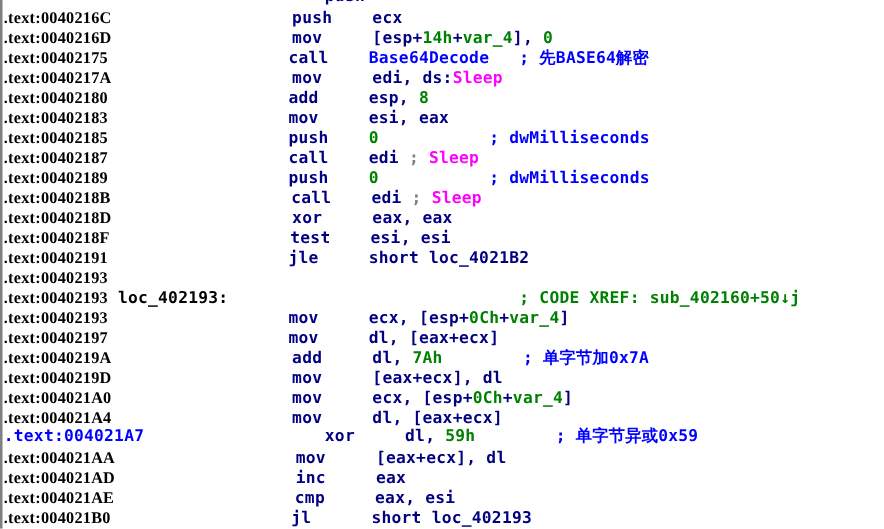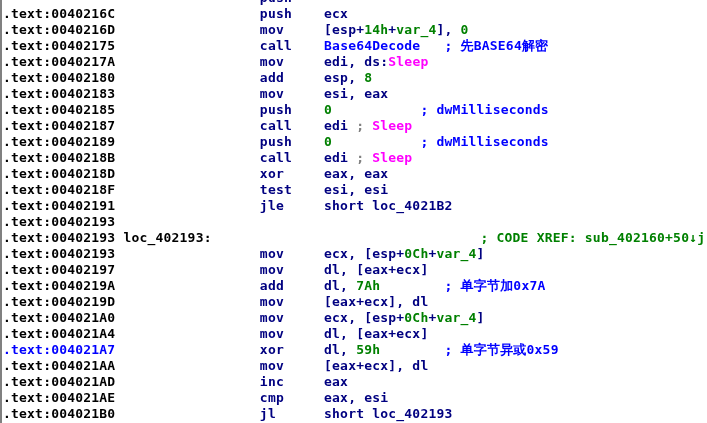--- a/index.html
+++ b/index.html
@@ -30,28 +30,28 @@
     top: -10px;
     padding-left: 3px;
     font-family: "DejaVu Sans Mono", "Liberation Mono", monospace;
     font-size: 13px;
     font-weight: bold;
     letter-spacing: 0.2px;
     line-height: 16px;
     white-space: pre;
   }
   .asm-line { height: 16px; white-space: pre; }
-  .c-addr  { color: var(--c-addr,  #000000); }
+  .c-addr  { color: var(--c-addr,  #000000); font-family: Liberation Serif, serif; }
   .c-cur   { color: var(--c-cur,   #0000ff); text-align: center; }
   .c-code  { color: var(--c-code,  #000080); text-align: right; }
   .c-num   { color: var(--c-num,   #008000); }
   .c-name  { color: var(--c-name,  #0000ff); }
   .c-imp   { color: var(--c-imp,   #ff00ff); margin-top: 19px; }
   .c-com   { color: var(--c-com,   #0000ff); margin-top: 20px; }
-  .c-xref  { color: var(--c-xref,  #008000); margin-left: 36px; }
+  .c-xref  { color: var(--c-xref,  #008000); }
   .c-gray  { color: var(--c-gray,  #808080); }
   .c-lbl   { color: var(--c-lbl,   #000000); }
 </style>
 </head>
 <body>
 
 <div class="pane">
   <div class="left-border"></div>
   <div class="lines" id="lines"><div class="asm-line"><span class="c-code">                                push</span></div><div class="asm-line"><span class="c-addr">.text:0040216C</span><span class="c-code">                  push    ecx</span></div><div class="asm-line"><span class="c-addr">.text:0040216D</span><span class="c-code">                  mov     [esp+</span><span class="c-num">14h</span><span class="c-code">+</span><span class="c-num">var_4</span><span class="c-code">], </span><span class="c-num">0</span></div><div class="asm-line"><span class="c-addr">.text:00402175</span><span class="c-code">                  call    </span><span class="c-name">Base64Decode</span><span class="c-code">   </span><span class="c-com">; 先BASE64解密</span></div><div class="asm-line"><span class="c-addr">.text:0040217A</span><span class="c-code">                  mov     edi, ds:</span><span class="c-imp">Sleep</span></div><div class="asm-line"><span class="c-addr">.text:00402180</span><span class="c-code">                  add     esp, </span><span class="c-num">8</span></div><div class="asm-line"><span class="c-addr">.text:00402183</span><span class="c-code">                  mov     esi, eax</span></div><div class="asm-line"><span class="c-addr">.text:00402185</span><span class="c-code">                  push    </span><span class="c-num">0</span><span class="c-code">           </span><span class="c-com">; dwMilliseconds</span></div><div class="asm-line"><span class="c-addr">.text:00402187</span><span class="c-code">                  call    edi </span><span class="c-gray">; </span><span class="c-imp">Sleep</span></div><div class="asm-line"><span class="c-addr">.text:00402189</span><span class="c-code">                  push    </span><span class="c-num">0</span><span class="c-code">           </span><span class="c-com">; dwMilliseconds</span></div><div class="asm-line"><span class="c-addr">.text:0040218B</span><span class="c-code">                  call    edi </span><span class="c-gray">; </span><span class="c-imp">Sleep</span></div><div class="asm-line"><span class="c-addr">.text:0040218D</span><span class="c-code">                  xor     eax, eax</span></div><div class="asm-line"><span class="c-addr">.text:0040218F</span><span class="c-code">                  test    esi, esi</span></div><div class="asm-line"><span class="c-addr">.text:00402191</span><span class="c-code">                  jle     short loc_4021B2</span></div><div class="asm-line"><span class="c-addr">.text:00402193</span></div><div class="asm-line"><span class="c-addr">.text:00402193</span><span class="c-code"> </span><span class="c-lbl">loc_402193:</span><span class="c-code">                             </span><span class="c-xref">; CODE XREF: sub_402160+50↓j</span></div><div class="asm-line"><span class="c-addr">.text:00402193</span><span class="c-code">                  mov     ecx, [esp+</span><span class="c-num">0Ch</span><span class="c-code">+</span><span class="c-num">var_4</span><span class="c-code">]</span></div><div class="asm-line"><span class="c-addr">.text:00402197</span><span class="c-code">                  mov     dl, [eax+ecx]</span></div><div class="asm-line"><span class="c-addr">.text:0040219A</span><span class="c-code">                  add     dl, </span><span class="c-num">7Ah</span><span class="c-code">        </span><span class="c-com">; 单字节加0x7A</span></div><div class="asm-line"><span class="c-addr">.text:0040219D</span><span class="c-code">                  mov     [eax+ecx], dl</span></div><div class="asm-line"><span class="c-addr">.text:004021A0</span><span class="c-code">                  mov     ecx, [esp+</span><span class="c-num">0Ch</span><span class="c-code">+</span><span class="c-num">var_4</span><span class="c-code">]</span></div><div class="asm-line"><span class="c-addr">.text:004021A4</span><span class="c-code">                  mov     dl, [eax+ecx]</span></div><div class="asm-line"><span class="c-cur">.text:004021A7</span><span class="c-code">                  xor     dl, </span><span class="c-num">59h</span><span class="c-code">        </span><span class="c-com">; 单字节异或0x59</span></div><div class="asm-line"><span class="c-addr">.text:004021AA</span><span class="c-code">                  mov     [eax+ecx], dl</span></div><div class="asm-line"><span class="c-addr">.text:004021AD</span><span class="c-code">                  inc     eax</span></div><div class="asm-line"><span class="c-addr">.text:004021AE</span><span class="c-code">                  cmp     eax, esi</span></div><div class="asm-line"><span class="c-addr">.text:004021B0</span><span class="c-code">                  jl      short loc_402193</span></div></div>
 </div>

